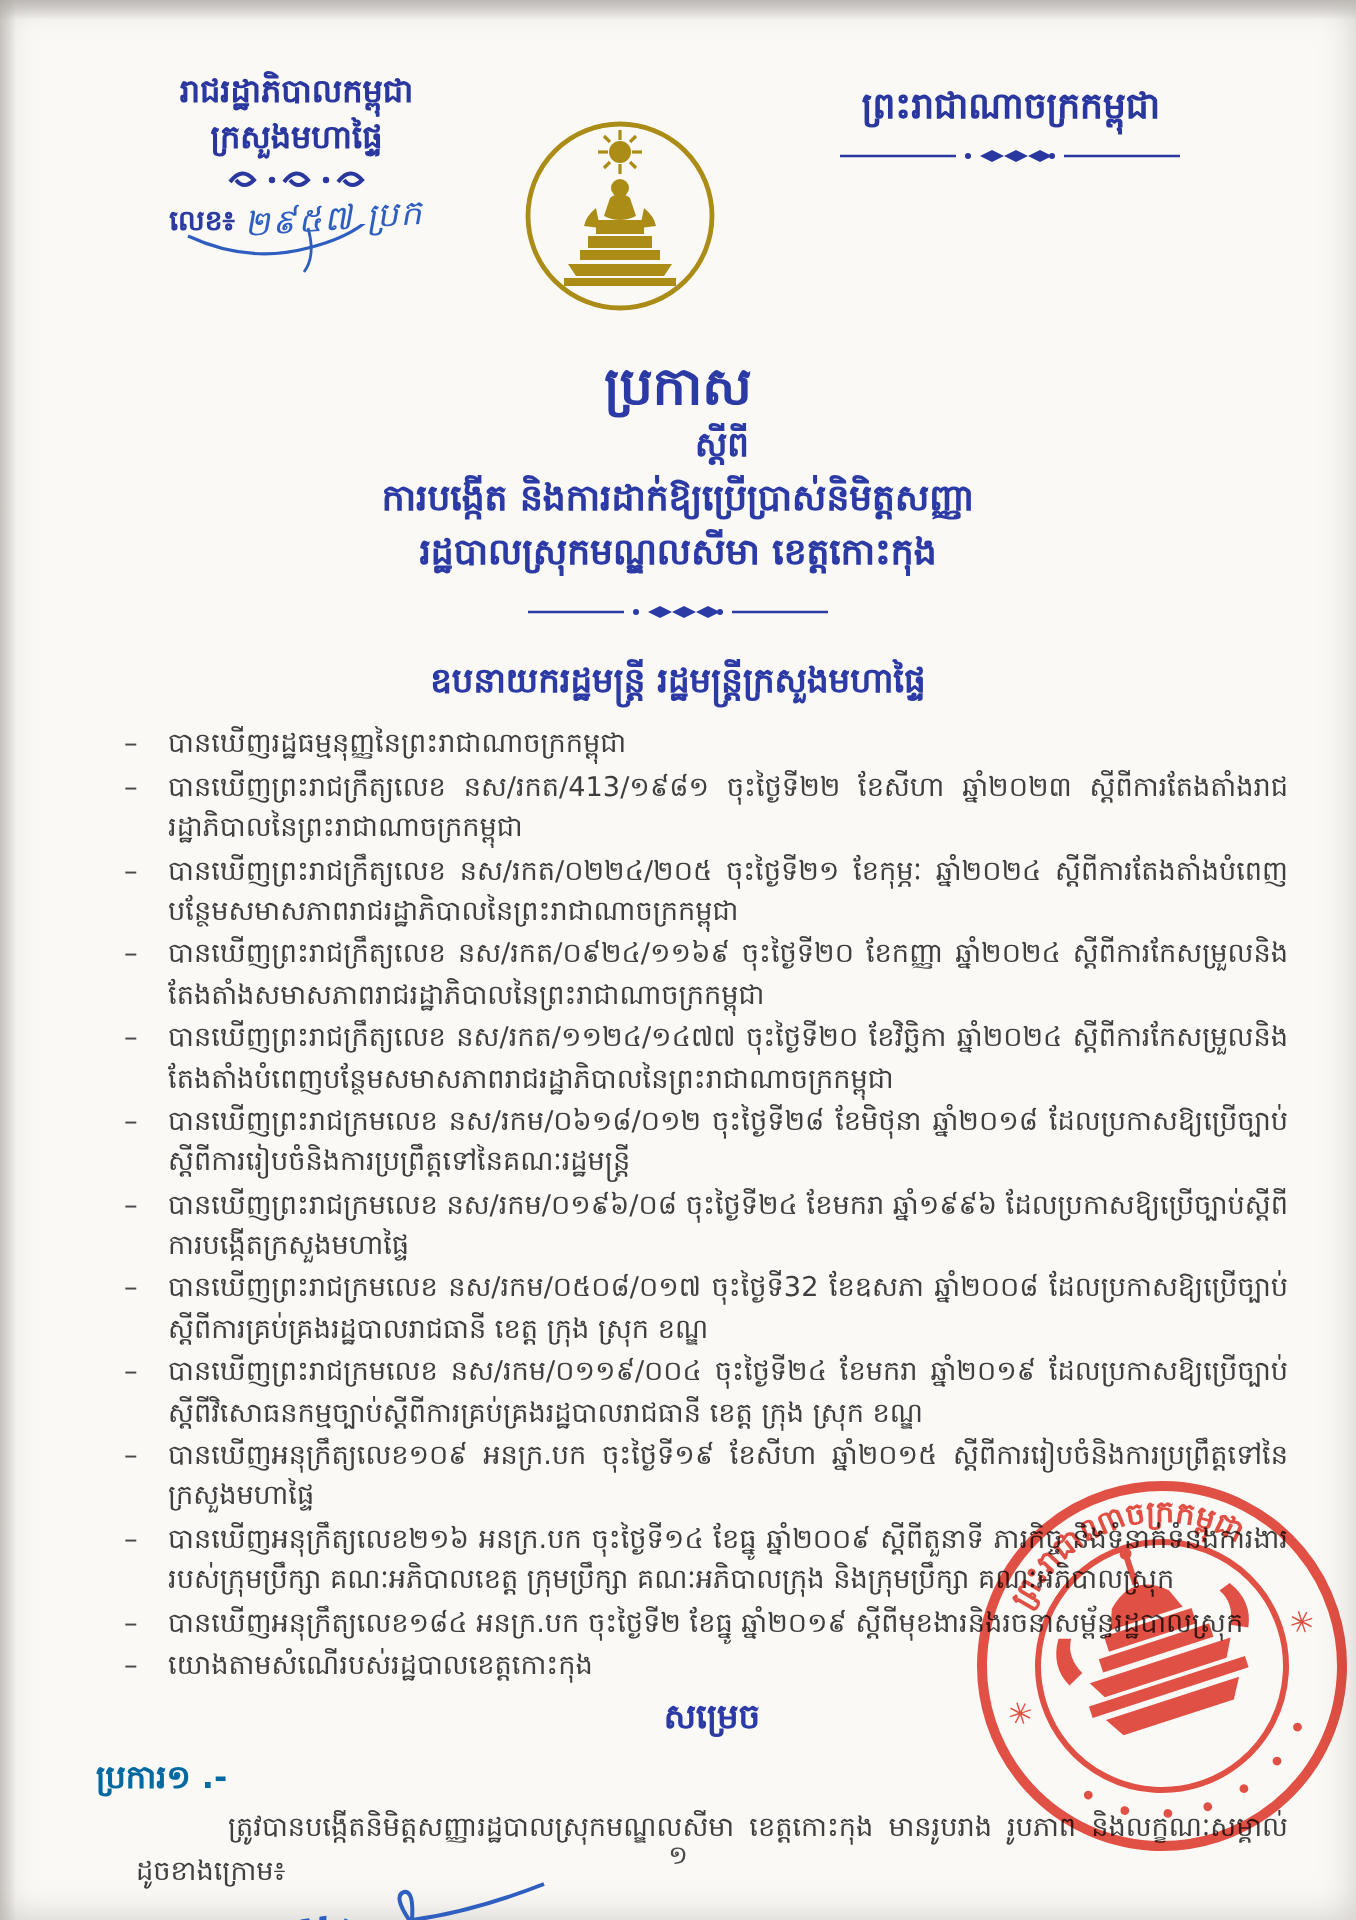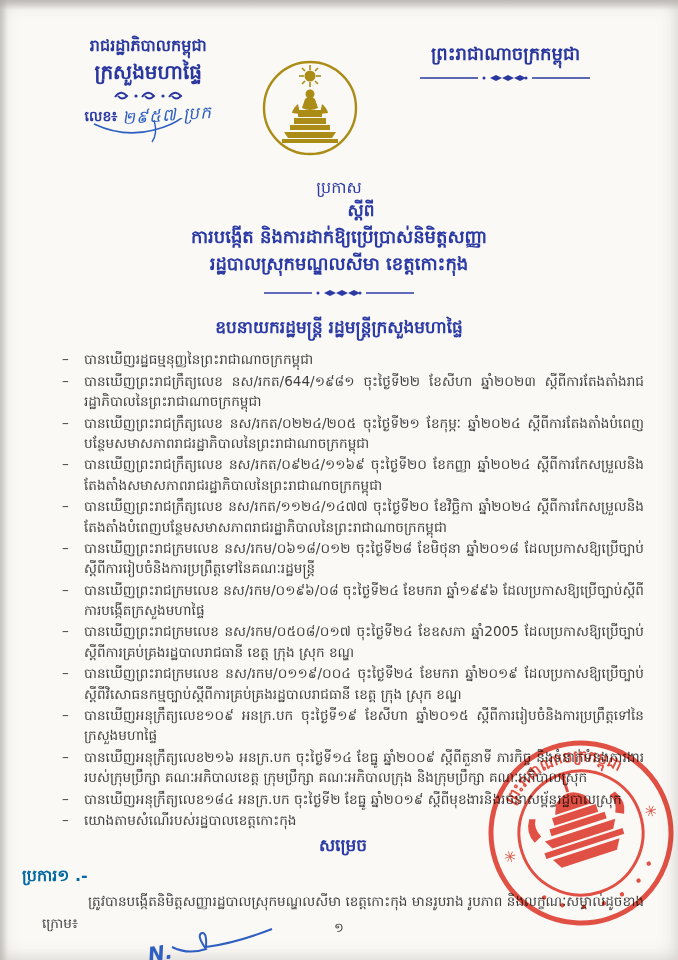--- a/index.html
+++ b/index.html
@@ -12,51 +12,51 @@
   .scan-edge-top{position:absolute;top:0;left:0;width:100%;height:10px;
     background:linear-gradient(#bdbab6,rgba(189,186,182,0));}
   .scan-edge-left{position:absolute;top:0;left:0;width:8px;height:100%;
     background:linear-gradient(90deg,rgba(160,156,150,.45),rgba(160,156,150,0));}
 
   
   .header{position:relative;display:flex;justify-content:space-between;
     padding:34px 30px 0 38px;}
   .hdr-left{width:232px;text-align:center;color:#29379f;}
   .hdr-left .l1{font-weight:bold;font-size:16px;line-height:1.5;}
-  .hdr-left .l2{font-weight:bold;font-size:20px;line-height:1.4;}
+  .hdr-left .l2{font-weight:bold;font-size:16px;line-height:1.4;}
   .hdr-flourish{margin:2px auto 2px;display:block;}
   .num-row{margin-top:2px;font-size:14px;color:#2c3ba2;position:relative;}
   .num-label{font-weight:bold;}
   .num-hand{font-style:italic;color:#2e5fc0;font-size:17px;letter-spacing:1px;
     display:inline-block;transform:rotate(-4deg);position:relative;}
   .num-swash{position:absolute;left:54px;top:14px;}
   .emblem-wrap{width:110px;margin-top:18px;}
   .hdr-right{width:300px;text-align:center;color:#29379f;padding-top:6px;}
   .hdr-right .l1{font-weight:bold;font-size:18px;line-height:1.6;}
   .hdr-right .l2{font-size:15px;line-height:1.5;}
   .hdr-divider{margin:4px auto 0;display:block;}
 
   
   .title-block{margin-top:14px;text-align:center;color:#2b3aa5;}
-  .title-block .t1{font-size:16px;font-weight:normal;line-height:1.3;}
+  .title-block .t1{font-size:26px;font-weight:bold;line-height:1.3;}
   .title-block .t2{font-size:17px;font-weight:bold;line-height:1.4;padding-left:44px;}
   .title-block .t3,.title-block .t4{font-size:18px;font-weight:bold;line-height:1.55;}
   .title-divider{margin:10px auto 0;display:block;}
 
   .issuer{margin-top:18px;text-align:center;color:#2b3aa5;
     font-size:17px;font-weight:bold;}
 
   
   .clauses{list-style:none;margin:8px 0 0;padding:0 34px 0 62px;
     color:#3f3f3f;font-size:13.6px;line-height:1.5;text-align:justify;}
   .clauses li{position:relative;padding-left:22px;margin-bottom:1px;}
   .clauses .dash{position:absolute;left:0;top:0;color:#4a4a4a;}
 
   
-  .decision{position:relative;padding:0 34px 0 42px;color:#3f3f3f;}
+  .decision{position:relative;padding:0 34px 0 68px;color:#3f3f3f;}
   .decision-heading{text-align:center;color:#2b3aa5;font-weight:bold;
     font-size:17px;margin-top:4px;}
   .article-label{color:#0369a1;font-weight:bold;font-size:16px;
     margin:6px 0 2px -20px;}
   .decision-par{font-size:13.6px;line-height:1.6;text-align:justify;
     text-indent:46px;}
   .initials{position:absolute;left:148px;bottom:-30px;color:#2e5fc0;
     font-size:20px;font-style:italic;font-weight:bold;transform:rotate(-8deg);}
   .initials-swash{position:absolute;left:168px;bottom:-22px;}
 
@@ -158,21 +158,21 @@
   <div class="issuer">ឧបនាយករដ្ឋមន្ត្រី រដ្ឋមន្ត្រីក្រសួងមហាផ្ទៃ</div>
 
   <ul class="clauses">
 
   <li>
       <span class="dash">–</span>
       <span>បានឃើញរដ្ឋធម្មនុញ្ញនៃព្រះរាជាណាចក្រកម្ពុជា</span>
     </li>
       <li>
       <span class="dash">–</span>
-      <span>បានឃើញព្រះរាជក្រឹត្យលេខ នស/រកត/644/១៩៨១ ចុះថ្ងៃទី២២ ខែសីហា ឆ្នាំ២០២៣ ស្តីពីការតែងតាំងរាជរដ្ឋាភិបាលនៃព្រះរាជាណាចក្រកម្ពុជា</span>
+      <span>បានឃើញព្រះរាជក្រឹត្យលេខ នស/រកត/413/១៩៨១ ចុះថ្ងៃទី២២ ខែសីហា ឆ្នាំ២០២៣ ស្តីពីការតែងតាំងរាជរដ្ឋាភិបាលនៃព្រះរាជាណាចក្រកម្ពុជា</span>
     </li>
       <li>
       <span class="dash">–</span>
       <span>បានឃើញព្រះរាជក្រឹត្យលេខ នស/រកត/០២២៤/២០៥ ចុះថ្ងៃទី២១ ខែកុម្ភៈ ឆ្នាំ២០២៤ ស្តីពីការតែងតាំងបំពេញបន្ថែមសមាសភាពរាជរដ្ឋាភិបាលនៃព្រះរាជាណាចក្រកម្ពុជា</span>
     </li>
       <li>
       <span class="dash">–</span>
       <span>បានឃើញព្រះរាជក្រឹត្យលេខ នស/រកត/០៩២៤/១១៦៩ ចុះថ្ងៃទី២០ ខែកញ្ញា ឆ្នាំ២០២៤ ស្តីពីការកែសម្រួលនិងតែងតាំងសមាសភាពរាជរដ្ឋាភិបាលនៃព្រះរាជាណាចក្រកម្ពុជា</span>
     </li>
       <li>
@@ -182,21 +182,21 @@
       <li>
       <span class="dash">–</span>
       <span>បានឃើញព្រះរាជក្រមលេខ នស/រកម/០៦១៨/០១២ ចុះថ្ងៃទី២៨ ខែមិថុនា ឆ្នាំ២០១៨ ដែលប្រកាសឱ្យប្រើច្បាប់ស្តីពីការរៀបចំនិងការប្រព្រឹត្តទៅនៃគណៈរដ្ឋមន្ត្រី</span>
     </li>
       <li>
       <span class="dash">–</span>
       <span>បានឃើញព្រះរាជក្រមលេខ នស/រកម/០១៩៦/០៨ ចុះថ្ងៃទី២៤ ខែមករា ឆ្នាំ១៩៩៦ ដែលប្រកាសឱ្យប្រើច្បាប់ស្តីពីការបង្កើតក្រសួងមហាផ្ទៃ</span>
     </li>
       <li>
       <span class="dash">–</span>
-      <span>បានឃើញព្រះរាជក្រមលេខ នស/រកម/០៥០៨/០១៧ ចុះថ្ងៃទី២៤ ខែឧសភា ឆ្នាំ2005 ដែលប្រកាសឱ្យប្រើច្បាប់ស្តីពីការគ្រប់គ្រងរដ្ឋបាលរាជធានី ខេត្ត ក្រុង ស្រុក ខណ្ឌ</span>
+      <span>បានឃើញព្រះរាជក្រមលេខ នស/រកម/០៥០៨/០១៧ ចុះថ្ងៃទី32 ខែឧសភា ឆ្នាំ២០០៨ ដែលប្រកាសឱ្យប្រើច្បាប់ស្តីពីការគ្រប់គ្រងរដ្ឋបាលរាជធានី ខេត្ត ក្រុង ស្រុក ខណ្ឌ</span>
     </li>
       <li>
       <span class="dash">–</span>
       <span>បានឃើញព្រះរាជក្រមលេខ នស/រកម/០១១៩/០០៤ ចុះថ្ងៃទី២៤ ខែមករា ឆ្នាំ២០១៩ ដែលប្រកាសឱ្យប្រើច្បាប់ស្តីពីវិសោធនកម្មច្បាប់ស្តីពីការគ្រប់គ្រងរដ្ឋបាលរាជធានី ខេត្ត ក្រុង ស្រុក ខណ្ឌ</span>
     </li>
       <li>
       <span class="dash">–</span>
       <span>បានឃើញអនុក្រឹត្យលេខ១០៩ អនក្រ.បក ចុះថ្ងៃទី១៩ ខែសីហា ឆ្នាំ២០១៥ ស្តីពីការរៀបចំនិងការប្រព្រឹត្តទៅនៃក្រសួងមហាផ្ទៃ</span>
     </li>
       <li>

